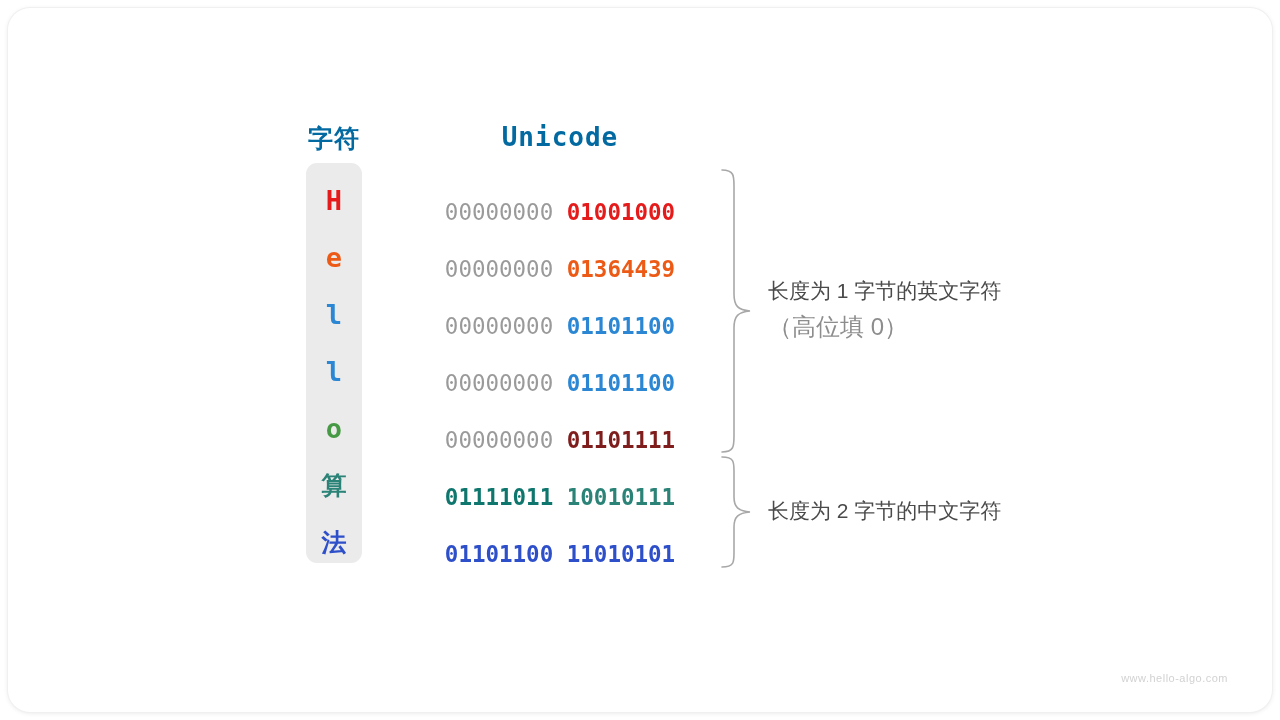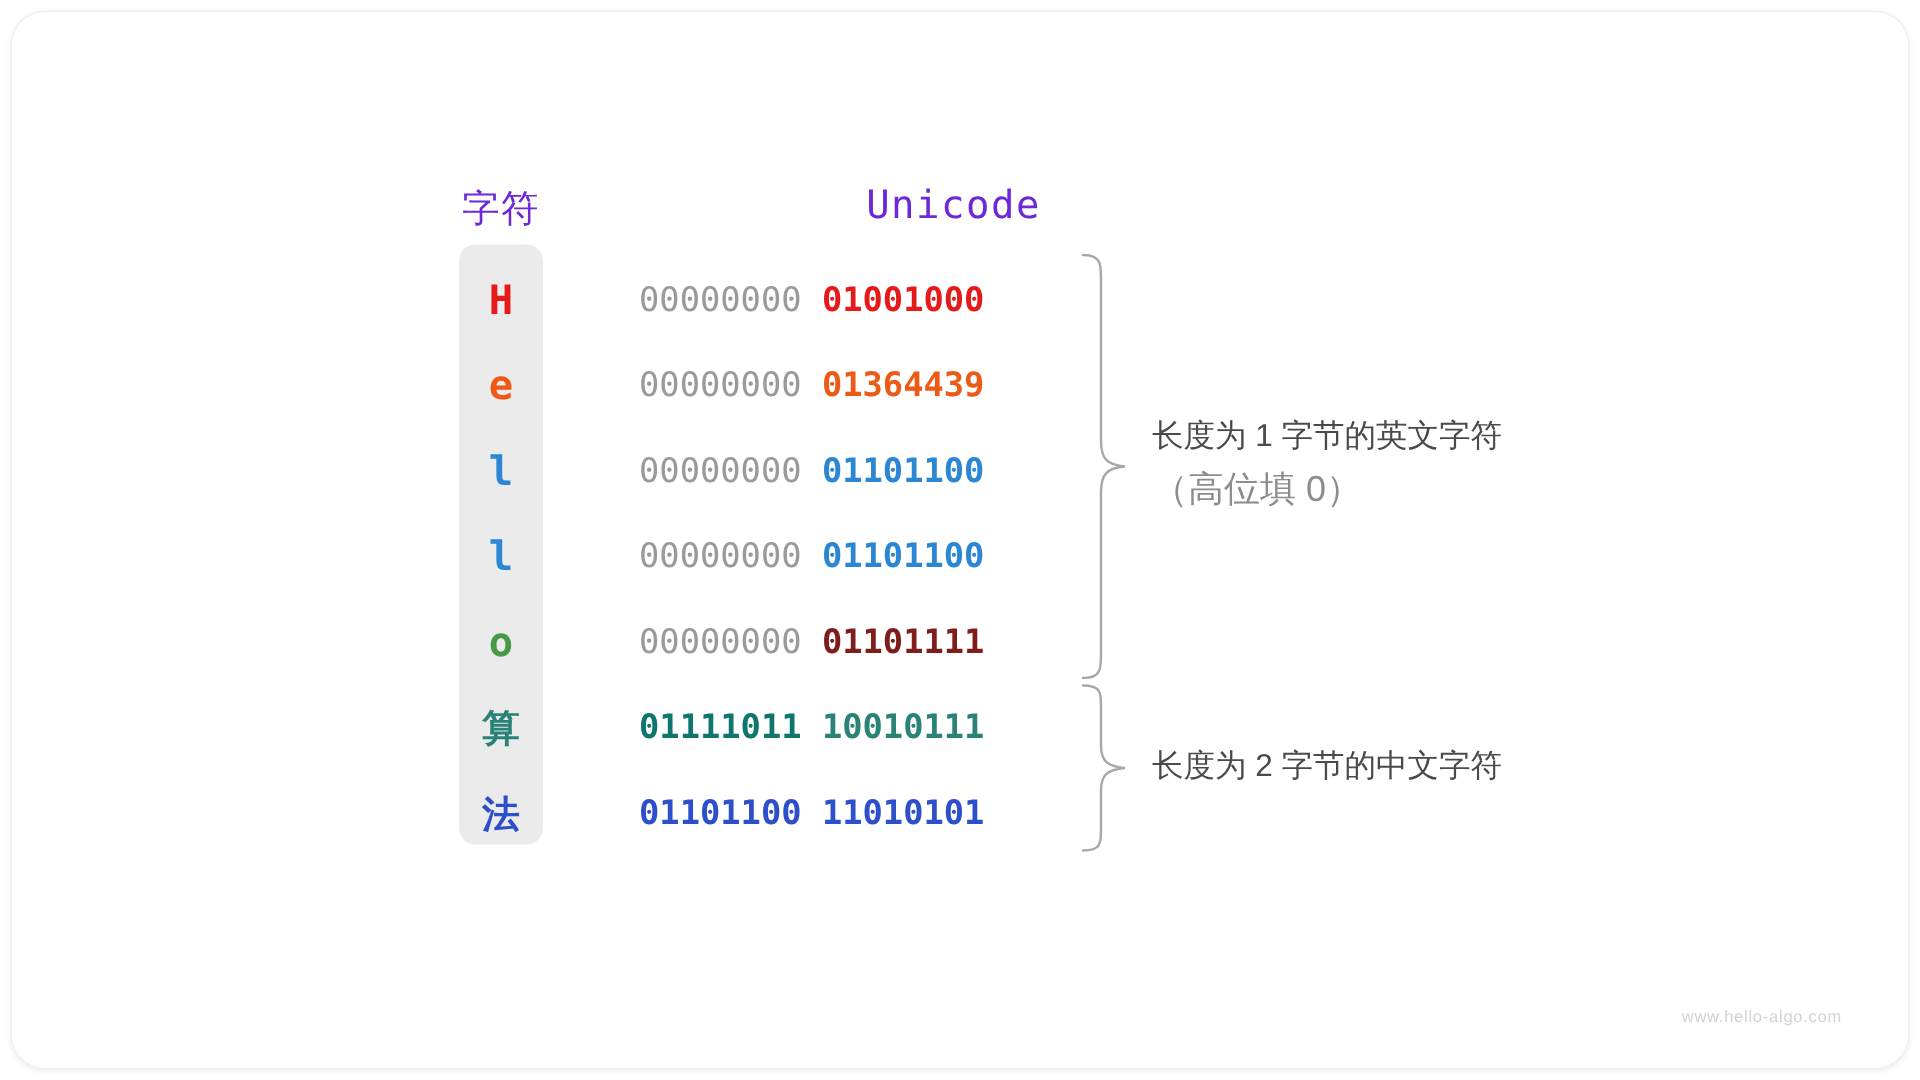--- a/index.html
+++ b/index.html
@@ -32,37 +32,37 @@
     position: absolute;
     left: 0;
     top: 0;
     width: 1264px;
     height: 704px;
   }
 
   
   .col-header {
     position: absolute;
-    font-weight: normal;
-    color: #6d28d9;
+    font-weight: bold;
+    color: #0369a1;
     white-space: nowrap;
   }
   #header-char {
     left: 298px;
     top: 114px;
     width: 56px;
     text-align: center;
     font-size: 25px;
     letter-spacing: 1px;
   }
   #header-unicode {
     left: 418px;
     top: 114px;
     width: 268px;
-    text-align: right;
+    text-align: center;
     font-size: 26px;
     font-family: "DejaVu Sans Mono", "Liberation Mono", monospace;
     letter-spacing: 1px;
   }
 
   
   #char-panel {
     position: absolute;
     left: 298px;
     top: 155px;
@@ -96,24 +96,25 @@
     font-weight: bold;
     font-family: "DejaVu Sans Mono", "Liberation Mono", monospace;
   }
   .row-char.cjk {
     font-family: "DejaVu Sans", "Liberation Sans", sans-serif;
     font-size: 25px;
   }
   .row-bits {
     position: absolute;
     left: 418px;
-    top: 0;
+    top: 12px;
     width: 268px;
     height: 57px;
     line-height: 57px;
+    text-align: center;
     font-size: 22.5px;
     font-family: "DejaVu Sans Mono", "Liberation Mono", monospace;
     white-space: pre;
   }
   .byte-hi   { font-weight: bold; }
   .byte-lo   { font-weight: bold; }
   .byte-pad  { font-weight: normal; color: #9a9a9a; }
 
   
   .brace-svg {

